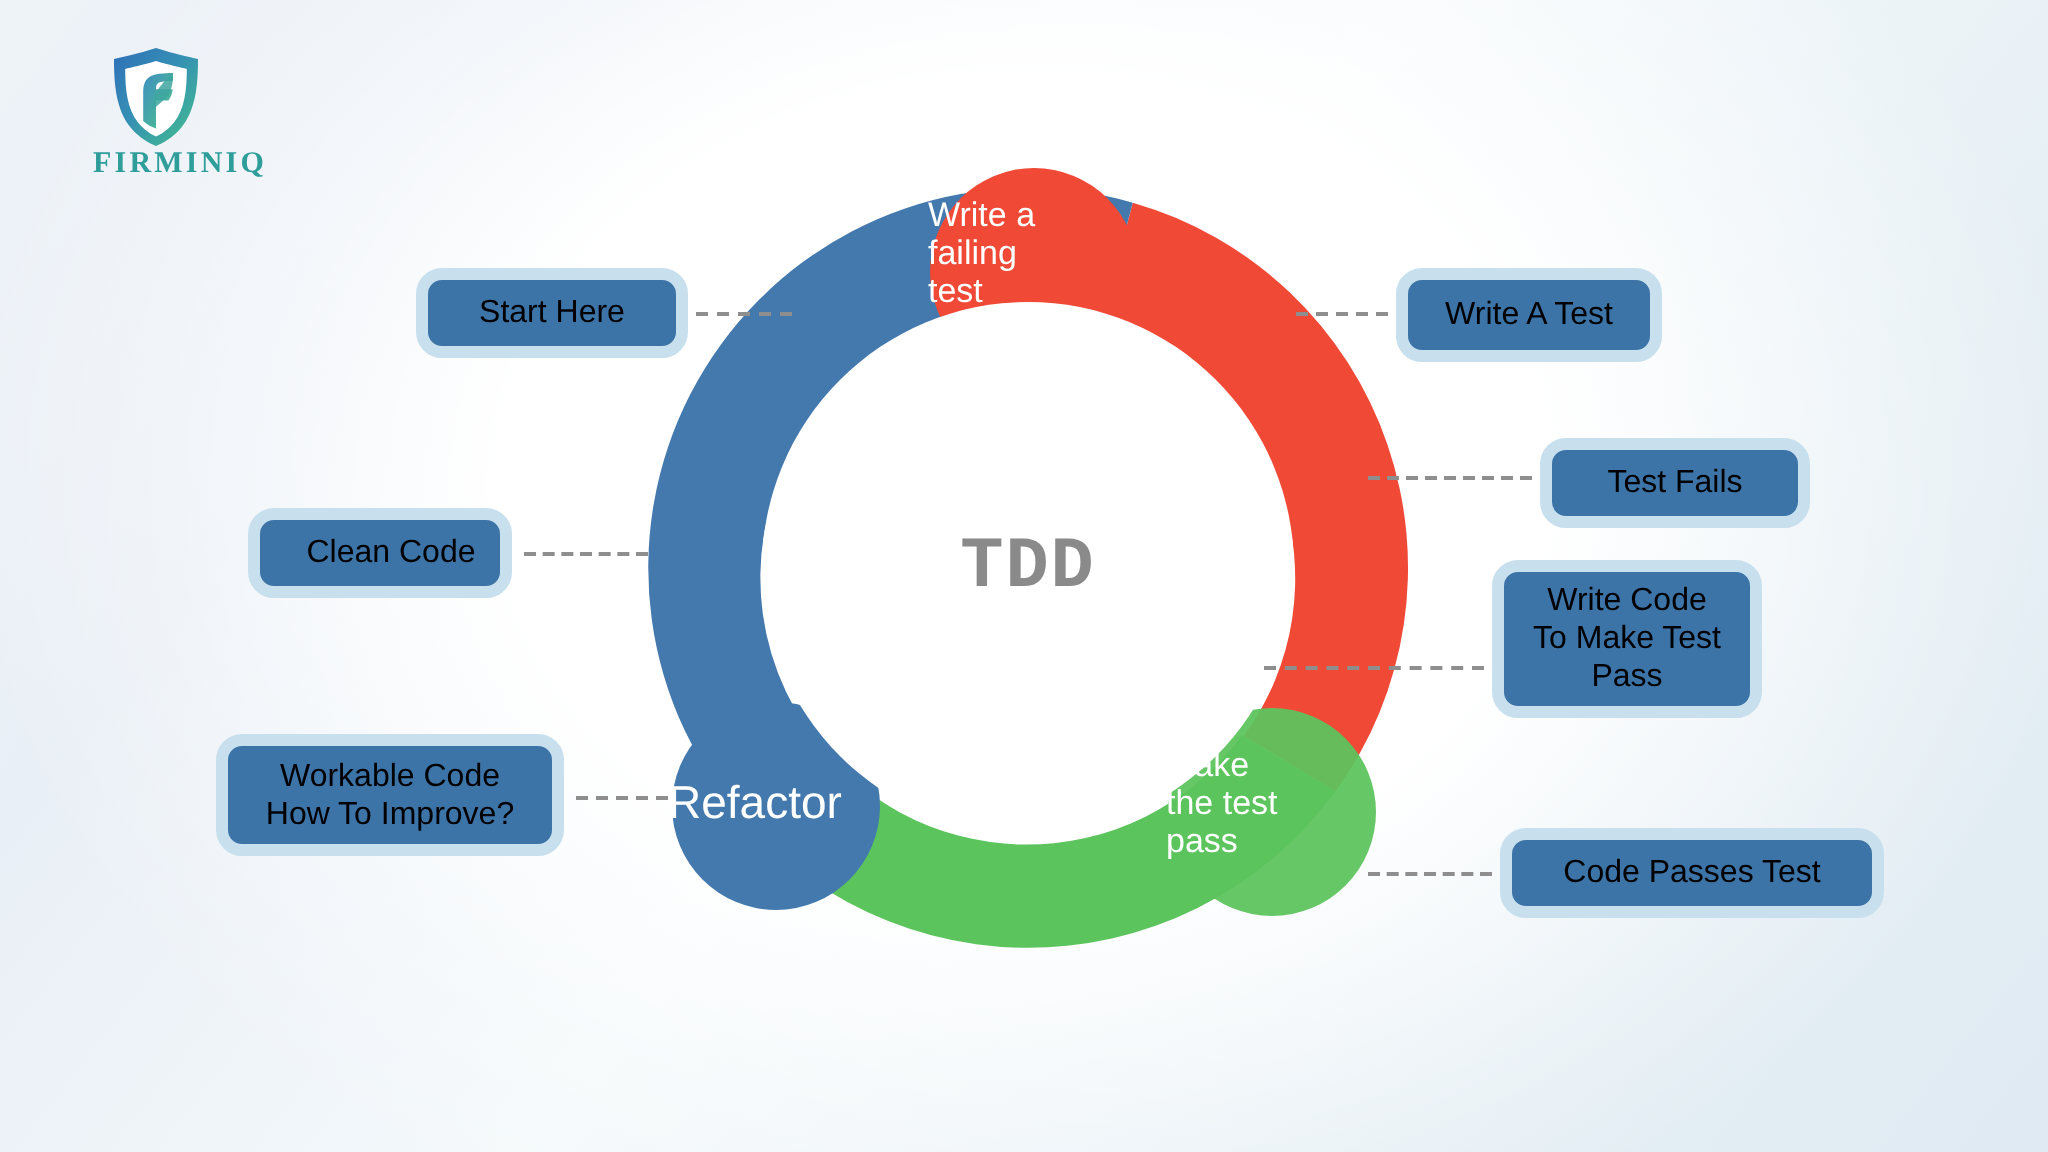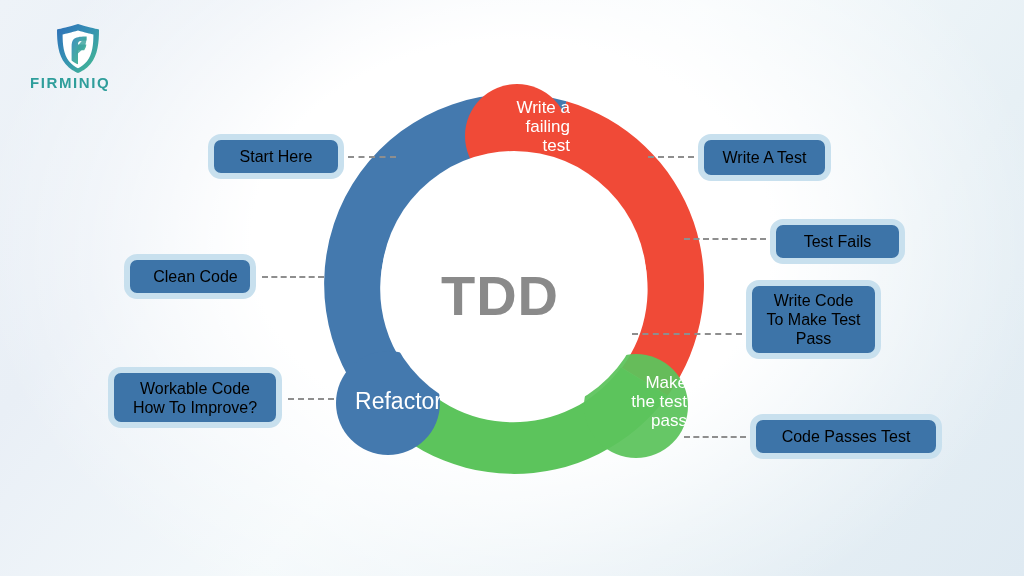--- a/index.html
+++ b/index.html
@@ -36,60 +36,61 @@
     left: 22px;
     top: 0;
     width: 52px;
     height: 52px;
   }
   #logo .wordmark {
     position: absolute;
     left: 0;
     top: 52px;
     width: 120px;
+    text-align: center;
     font-size: 15px;
     font-weight: bold;
     letter-spacing: 1.6px;
     color: #2f9e9b;
-    font-family: Liberation Sans, sans-serif;
+    font-family: Liberation Serif, serif;
   }
 
   
   #ring {
     position: absolute;
     left: 0;
     top: 0;
     width: 1024px;
     height: 576px;
   }
   .arc-label {
     position: absolute;
-    text-align: right;
+    text-align: left;
     color: #ffffff;
     font-family: "Liberation Sans", sans-serif;
     font-size: 17px;
     line-height: 19px;
     font-weight: normal;
     pointer-events: none;
   }
   #label-red   { left: 464px; top: 98px;  width: 106px; }
   #label-green { left: 583px; top: 373px; width: 104px; }
   #label-blue  { left: 334px; top: 392px; width: 108px; font-size: 23px; }
 
   #tdd-text {
     position: absolute;
-    left: 400px;
+    left: 414px;
     top: 263px;
     width: 200px;
     text-align: center;
-    font-size: 56px;
+    font-size: 36px;
     font-weight: bold;
     color: #8a8a8a;
     letter-spacing: 1px;
-    font-family: Liberation Sans, sans-serif;
+    font-family: Liberation Mono, monospace;
   }
 
   
   .callout {
     position: absolute;
     box-sizing: border-box;
     background: #3d74a8;
     border: 6px solid #c8e0ee;
     border-radius: 13px;
     color: #000000;

